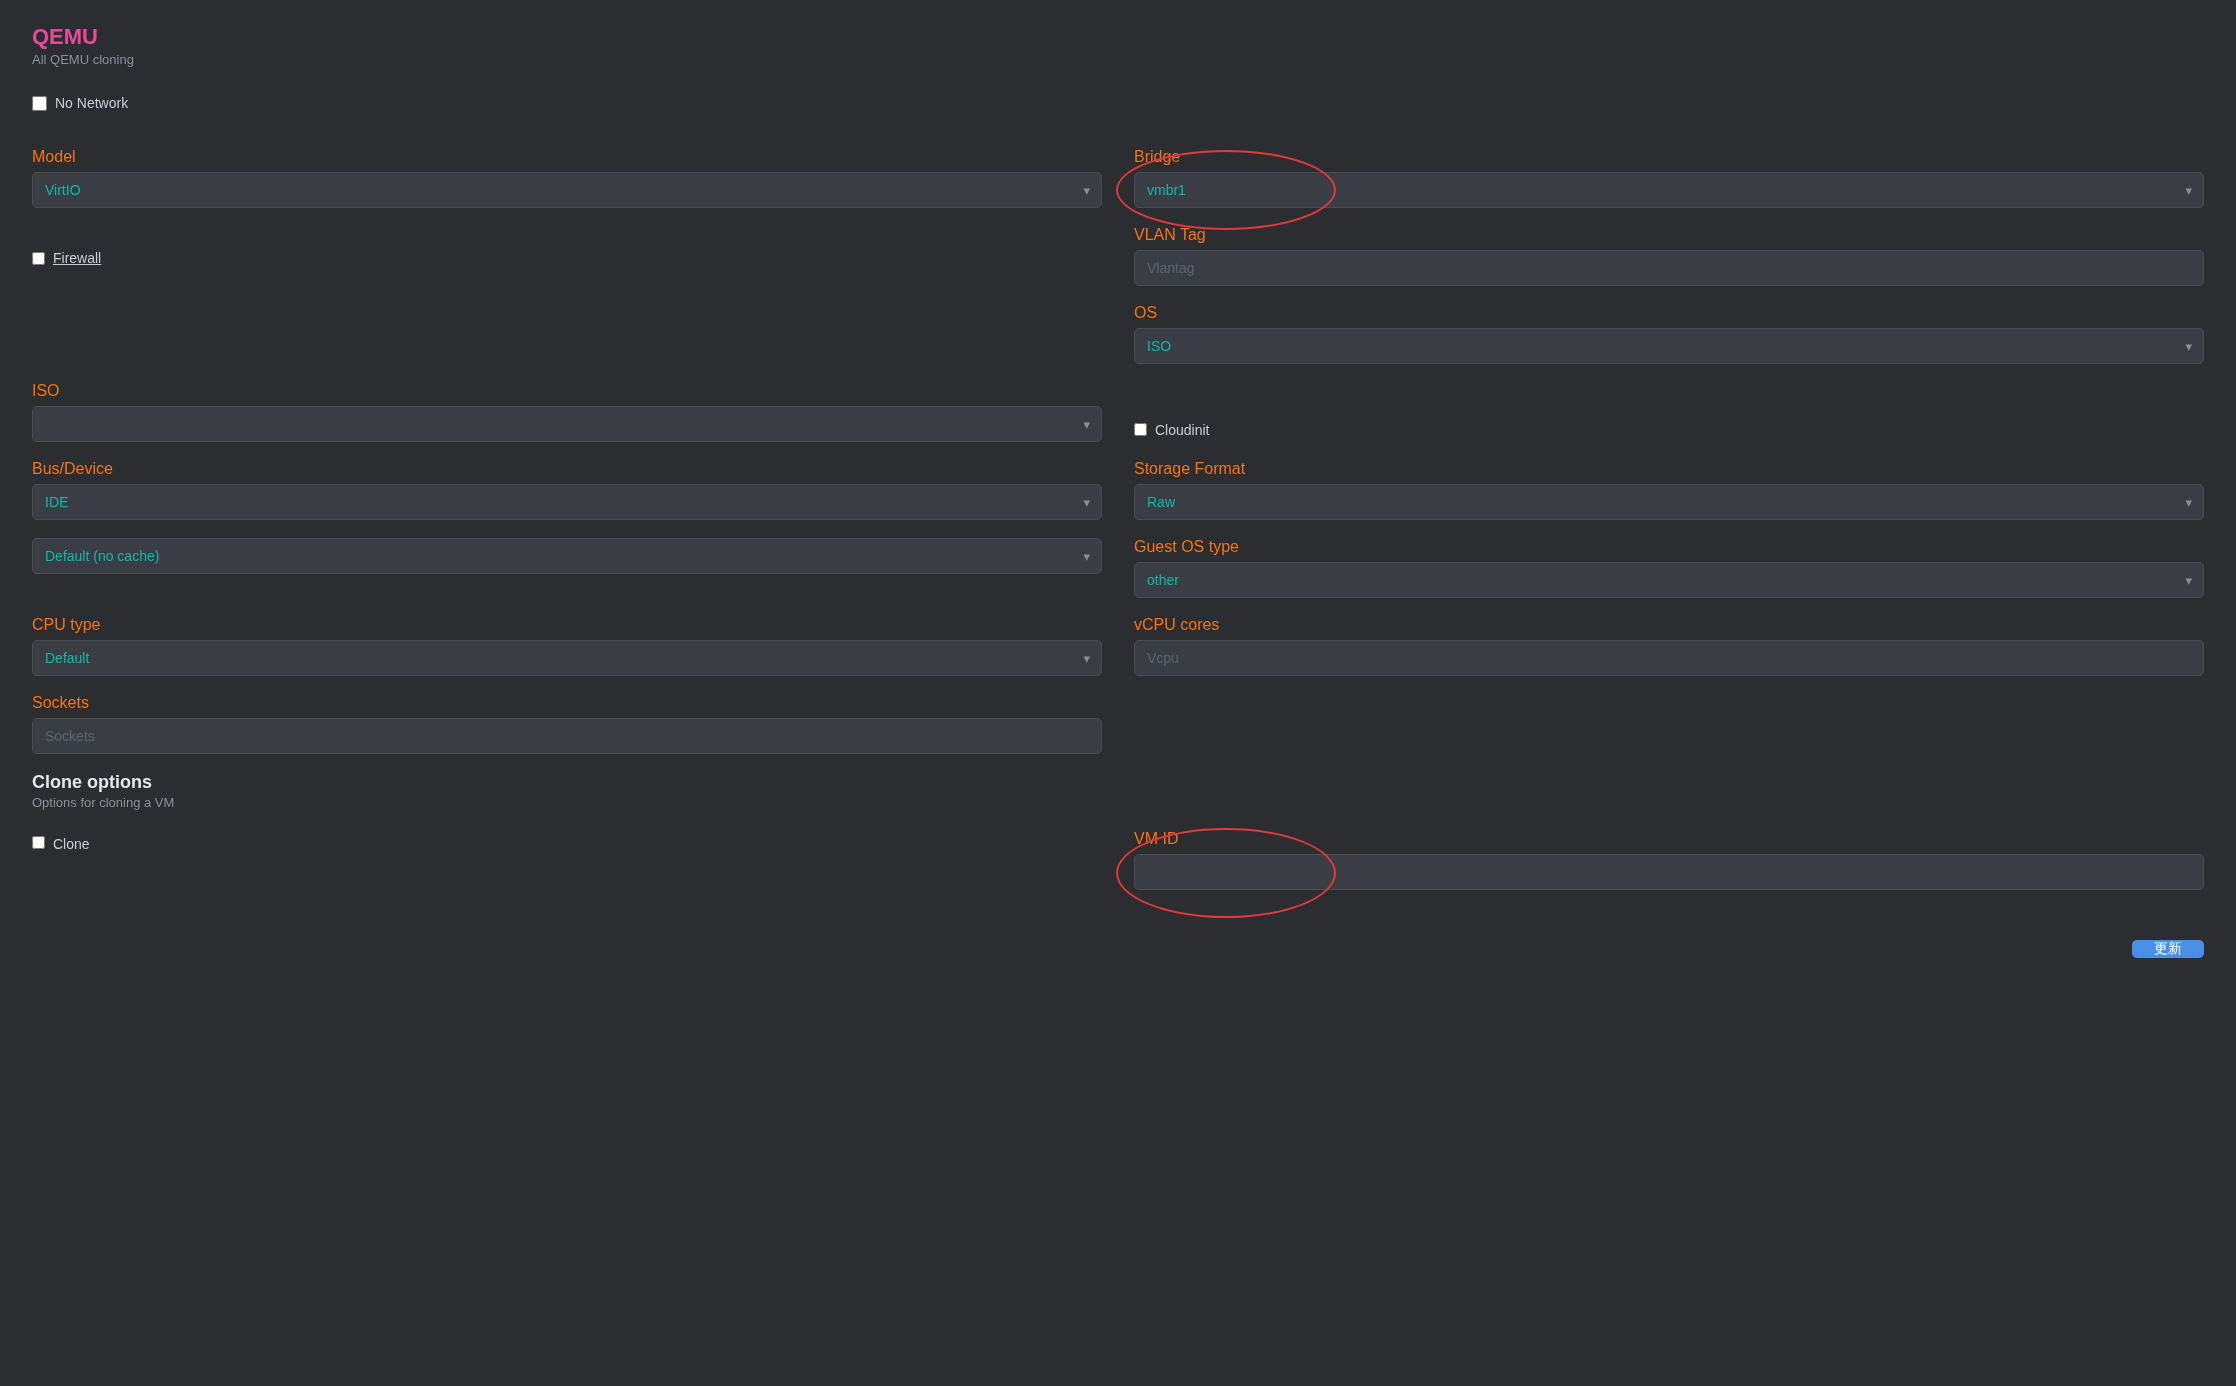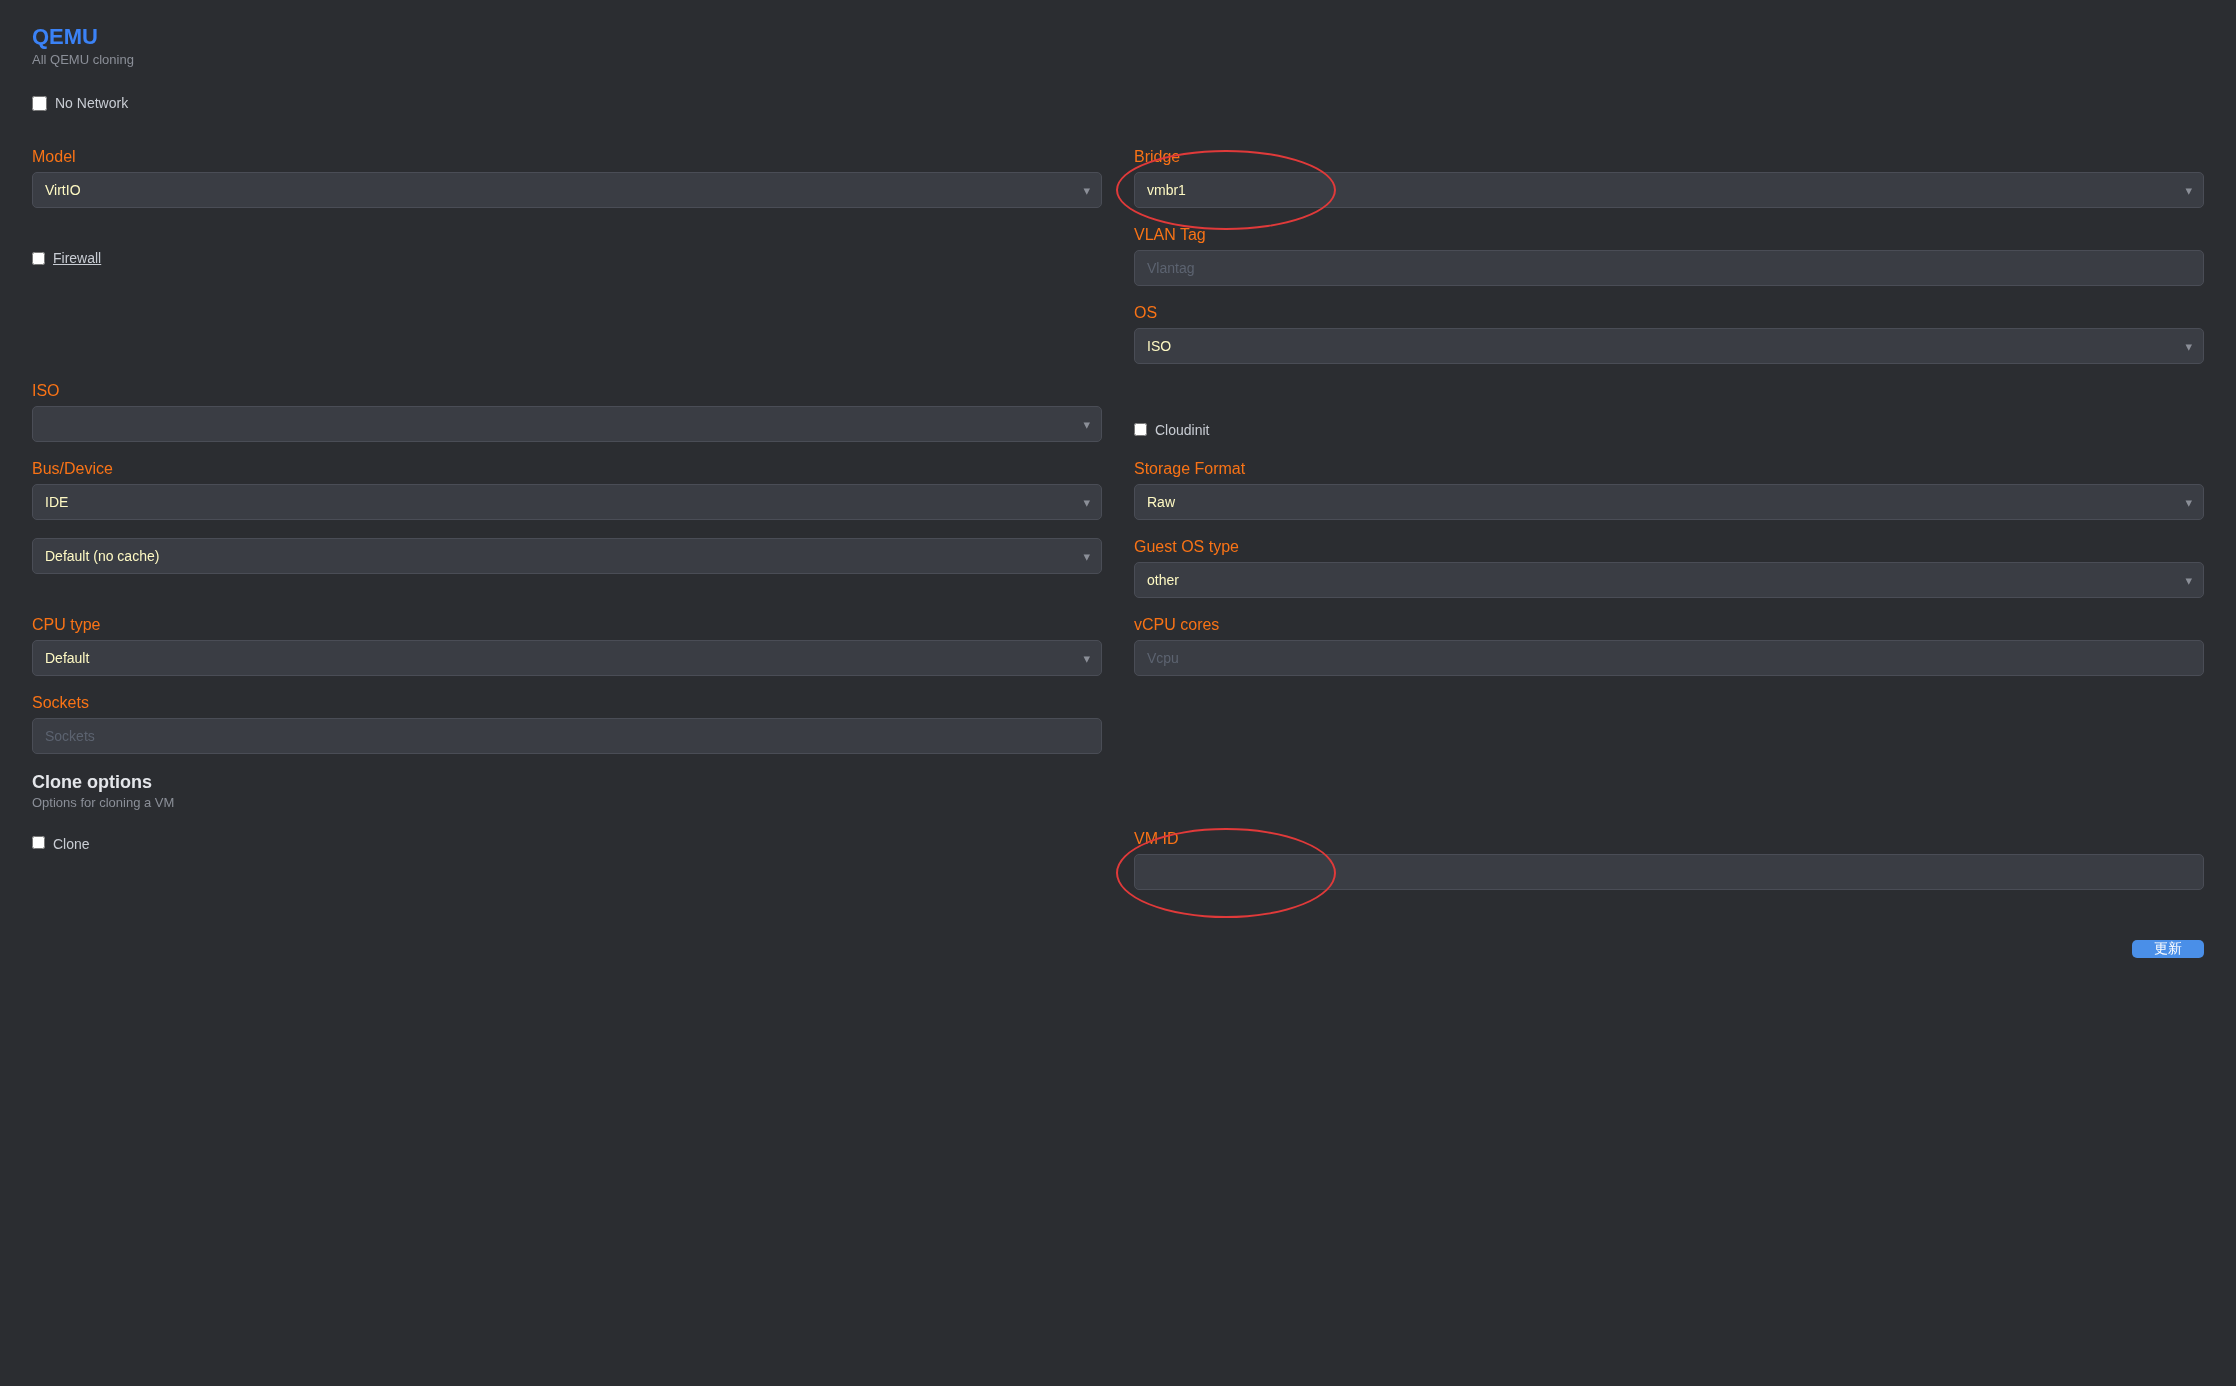--- a/index.html
+++ b/index.html
@@ -7,21 +7,21 @@
       background-color: #2b2d31;
       color: #c9cdd4;
       font-family: -apple-system, BlinkMacSystemFont, "Segoe UI", sans-serif;
       font-size: 14px;
       min-height: 100vh;
       padding: 24px 32px 32px 32px;
     }
     .page-title {
       font-size: 22px;
       font-weight: 600;
-      color: #3b82f6;
+      color: #ec4899;
       margin-bottom: 2px;
     }
     .page-subtitle {
       font-size: 13px;
       color: #8b8f98;
       margin-bottom: 28px;
     }
     .section-title {
       font-size: 18px;
       font-weight: 600;
@@ -46,21 +46,21 @@
       display: block;
       font-size: 16px;
       color: #f97316;
       margin-bottom: 6px;
     }
     .form-input, .form-select {
       width: 100%;
       background: #3a3d44;
       border: 1px solid #4a4d56;
       border-radius: 5px;
-      color: #fef9c3;
+      color: #14b8a6;
       font-size: 14px;
       padding: 9px 12px;
       outline: none;
       appearance: none;
       -webkit-appearance: none;
     }
     .form-input::placeholder {
       color: #5c6370;
     }
     .form-select-wrapper {

